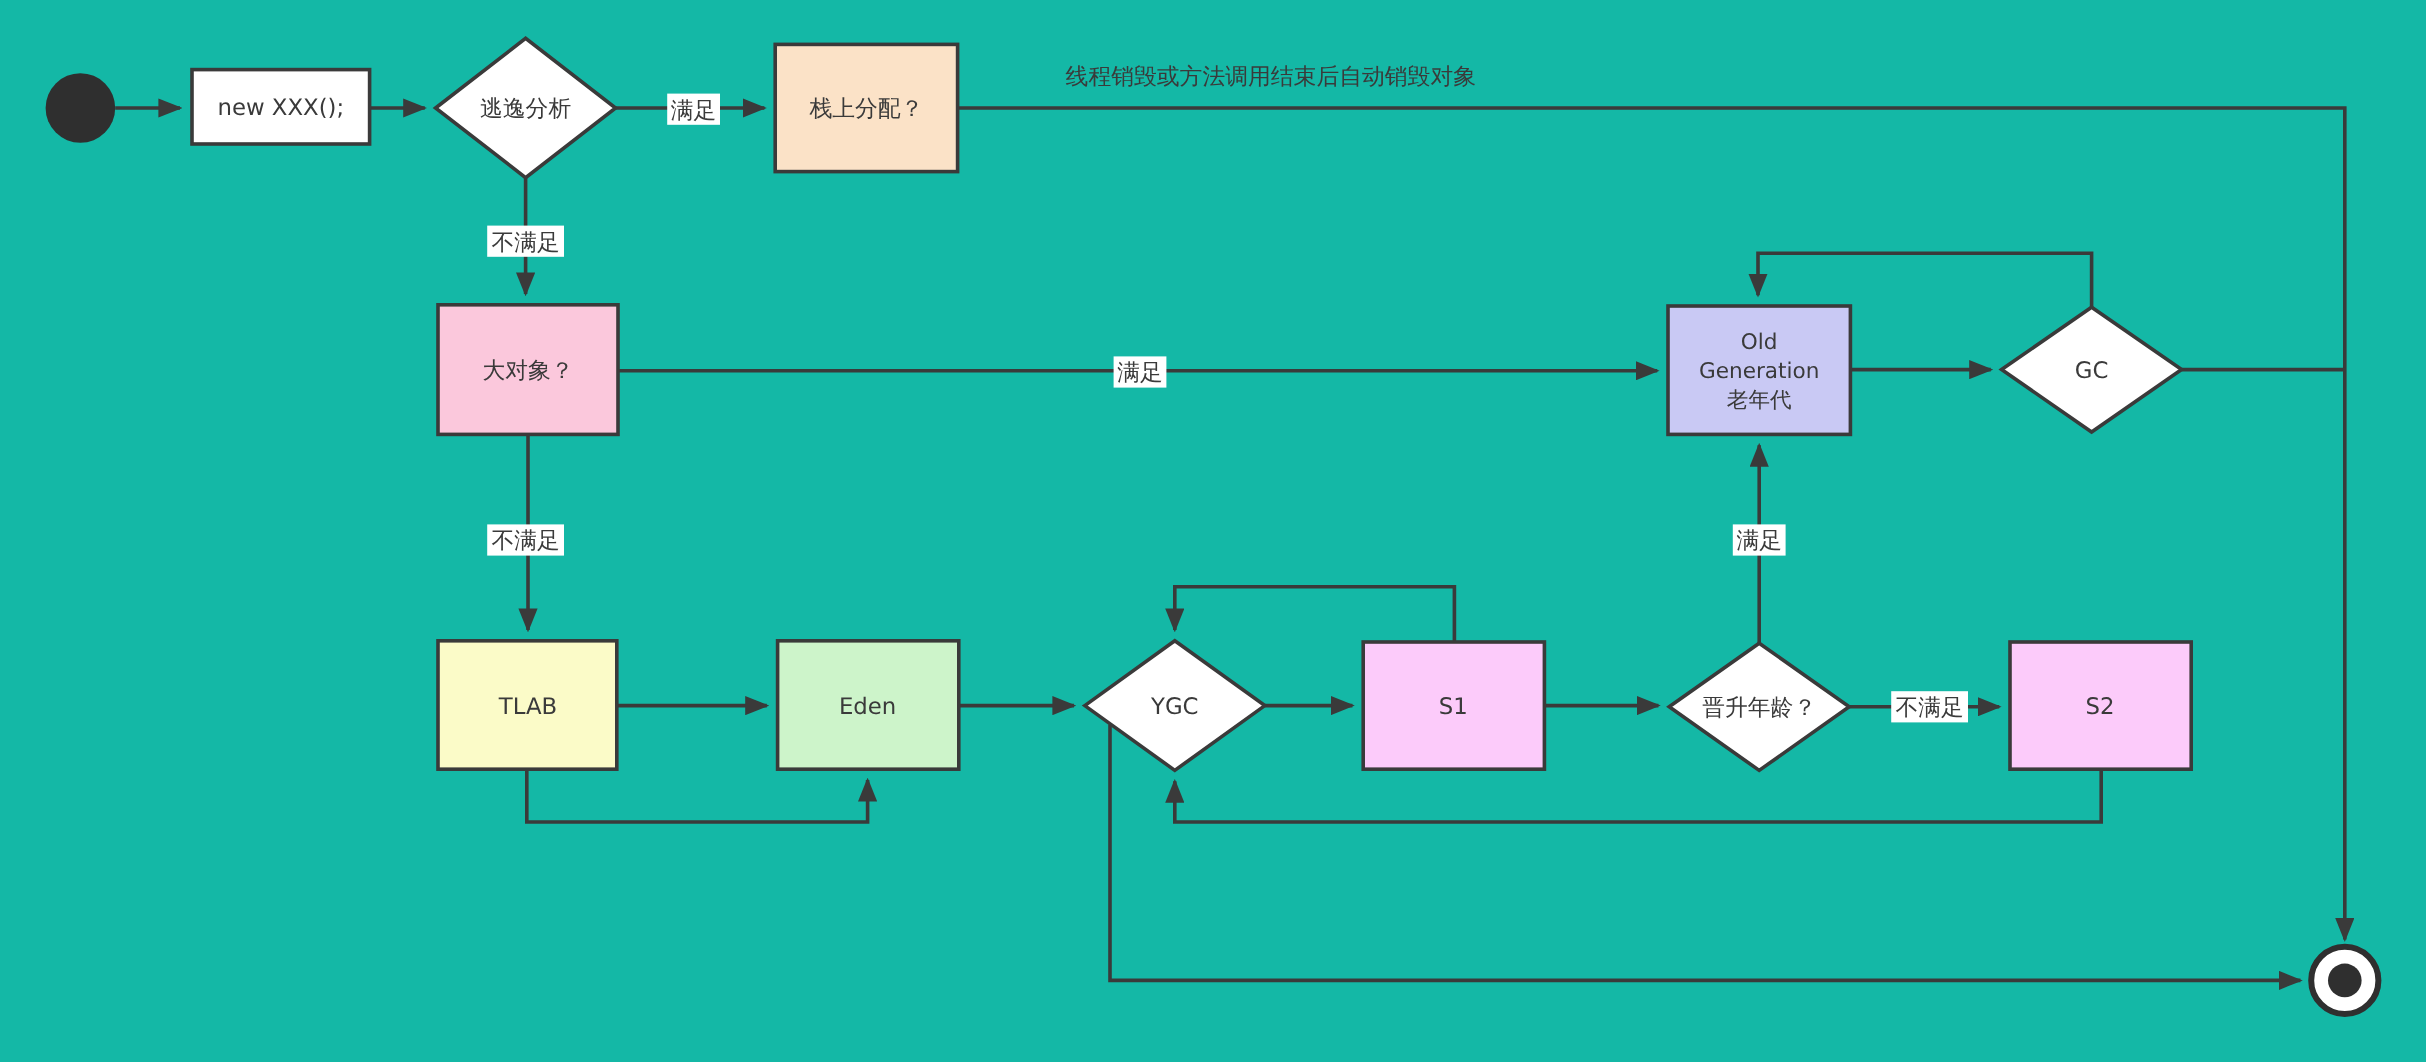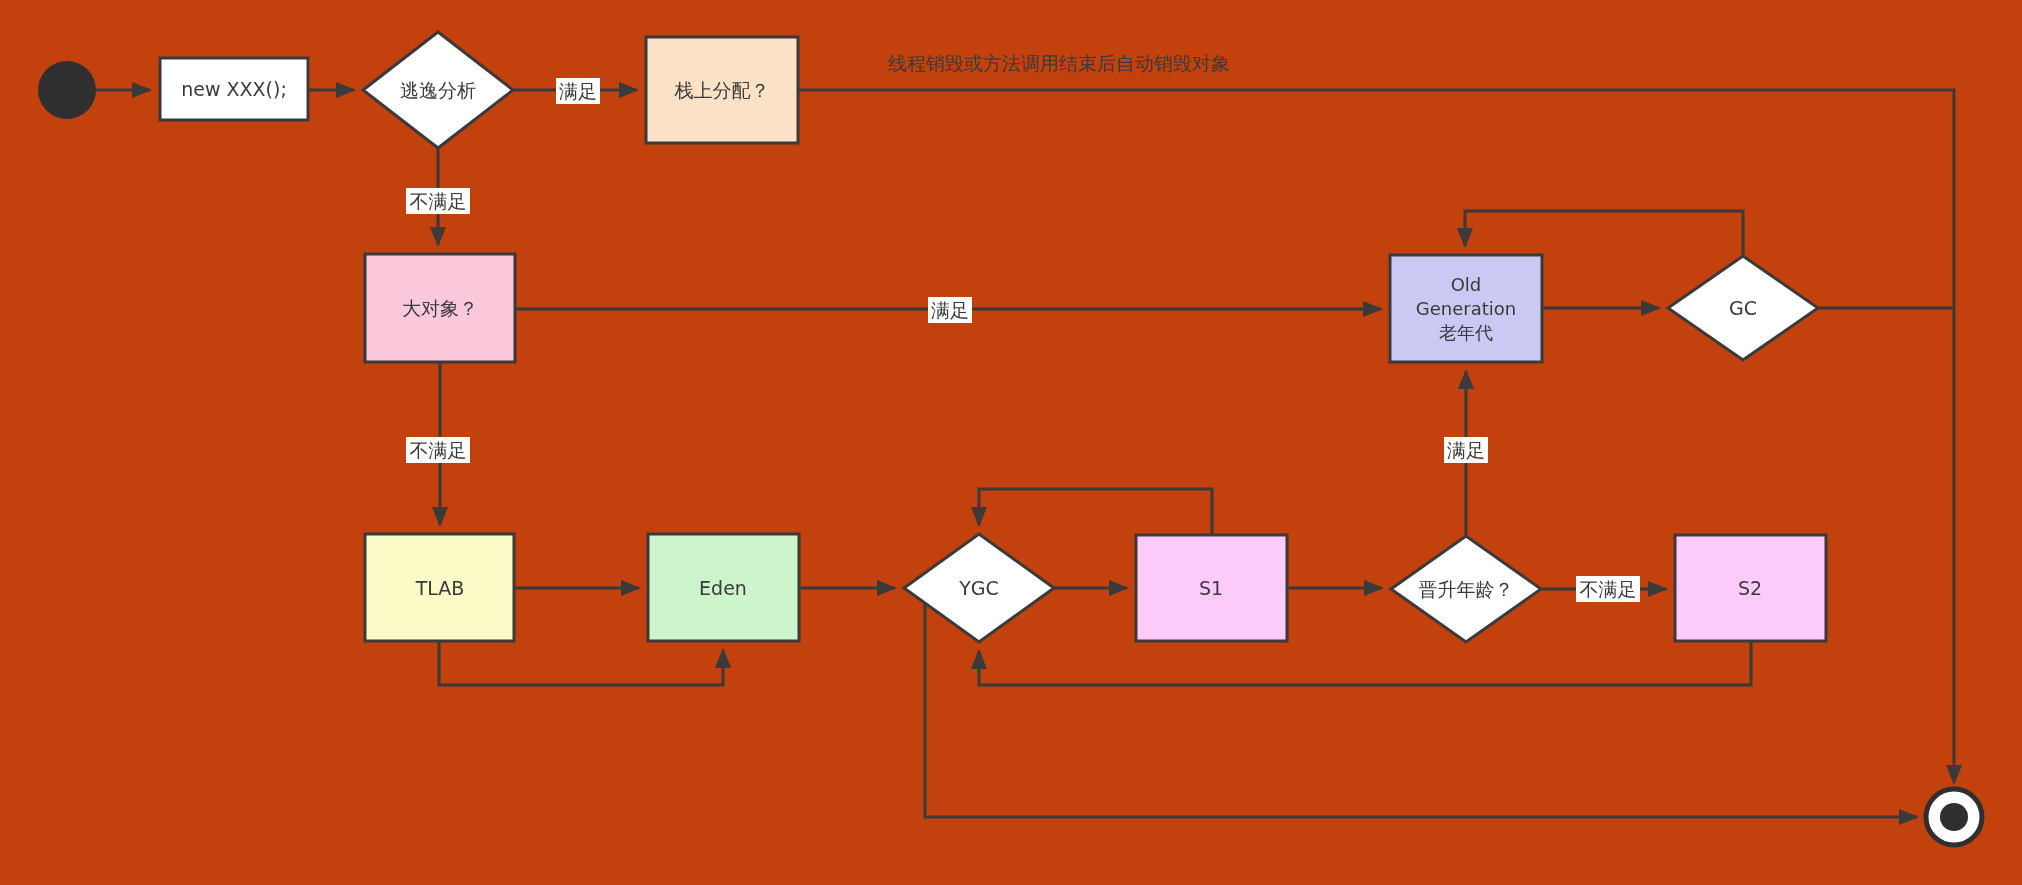--- a/index.html
+++ b/index.html
@@ -5,21 +5,21 @@
   html, body {
     margin: 0;
     padding: 0;
     background: #f8f8f8;
     font-family: "DejaVu Sans", "Liberation Sans", sans-serif;
   }
   .canvas-wrap {
     width: 2022px;
     height: 885px;
     position: relative;
-    background: #c2410c;
+    background: #14b8a6;
   }
   svg { display: block; }
   text {
     font-family: "DejaVu Sans", "Liberation Sans", sans-serif;
     fill: #3a3a3a;
   }
   .node-label { font-size: 19px; }
   .edge-label { font-size: 19px; }
   .annotation { font-size: 19px; }
   .oldgen-line { font-size: 18px; }

